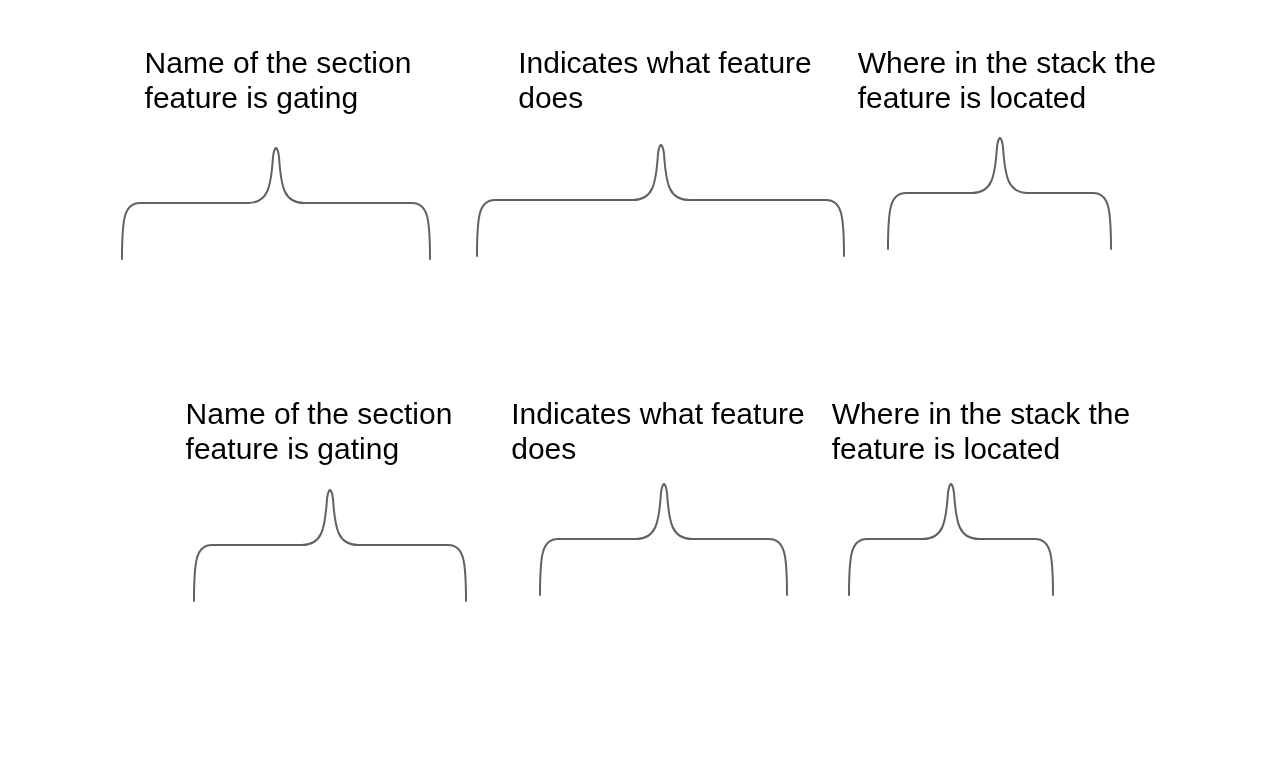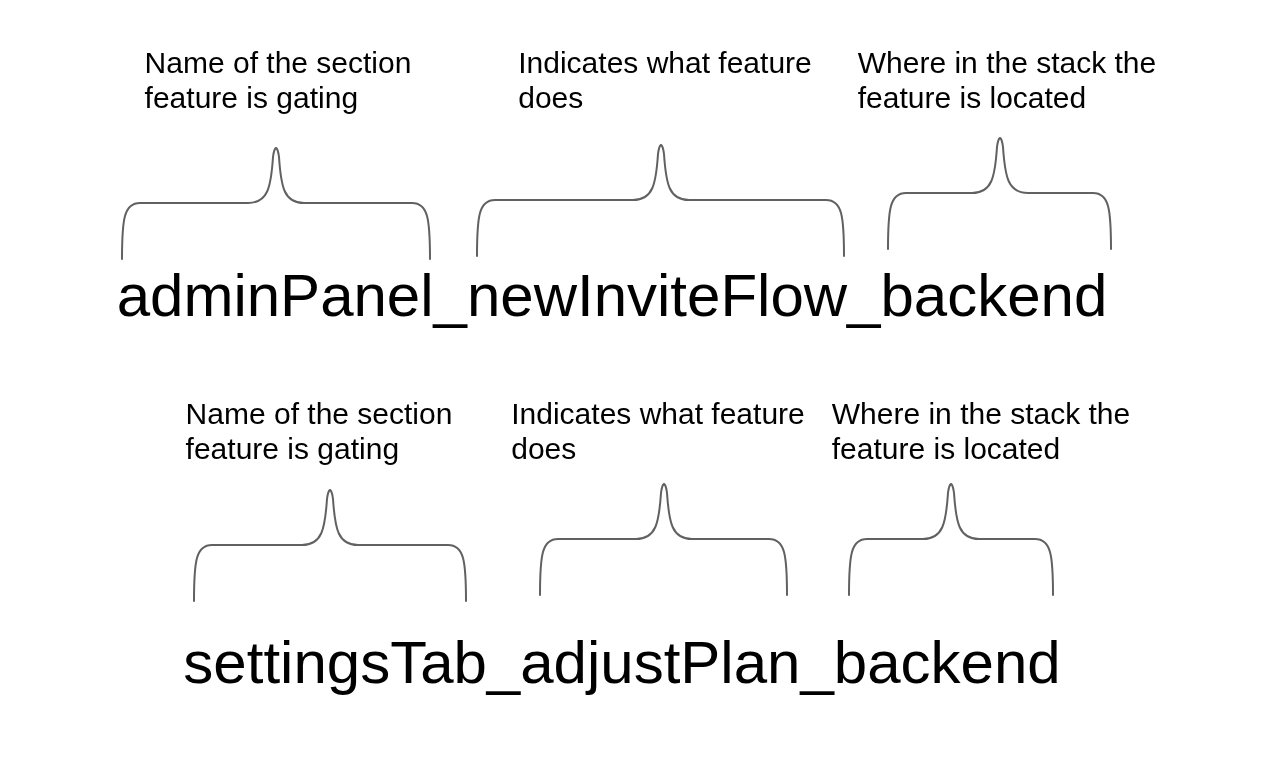--- a/index.html
+++ b/index.html
@@ -78,21 +78,20 @@
       <path d="M 2 112 C 2 72 4 56 20 56 L 158 56 C 178 56 181 40 183 10 Q 184 2 186 1 Q 188 2 189 10 C 191 40 194 56 214 56 L 351 56 C 367 56 369 72 369 112"></path>
     </svg>
   </div>
 
   <div class="brace" style="left:886px; top:137px;">
     <svg width="227" height="114" viewBox="0 0 227 114">
       <path d="M 2 112 C 2 72 4 56 20 56 L 86 56 C 106 56 109 40 111 10 Q 112 2 114 1 Q 116 2 117 10 C 119 40 122 56 142 56 L 207 56 C 223 56 225 72 225 112"></path>
     </svg>
   </div>
 
-  <div class="flag-name" style="left:612px; top:261px;">adminPanel_newInviteFlow_backend</div>
 
   <div class="anno-label" style="left:319px; top:396px;">
     <span>Name of the section</span>
     <span>feature is gating</span>
   </div>
 
   <div class="anno-label" style="left:658px; top:396px;">
     <span>Indicates what feature</span>
     <span>does</span>
   </div>
@@ -113,15 +112,14 @@
       <path d="M 2 112 C 2 72 4 56 20 56 L 98 56 C 118 56 121 40 123 10 Q 124 2 126 1 Q 128 2 129 10 C 131 40 134 56 154 56 L 231 56 C 247 56 249 72 249 112"></path>
     </svg>
   </div>
 
   <div class="brace" style="left:847px; top:483px;">
     <svg width="208" height="114" viewBox="0 0 208 114">
       <path d="M 2 112 C 2 72 4 56 20 56 L 76 56 C 96 56 99 40 101 10 Q 102 2 104 1 Q 106 2 107 10 C 109 40 112 56 132 56 L 188 56 C 204 56 206 72 206 112"></path>
     </svg>
   </div>
 
-  <div class="flag-name" style="left:622px; top:628px;">settingsTab_adjustPlan_backend</div>
 
 </div>
 
 </body></html>

